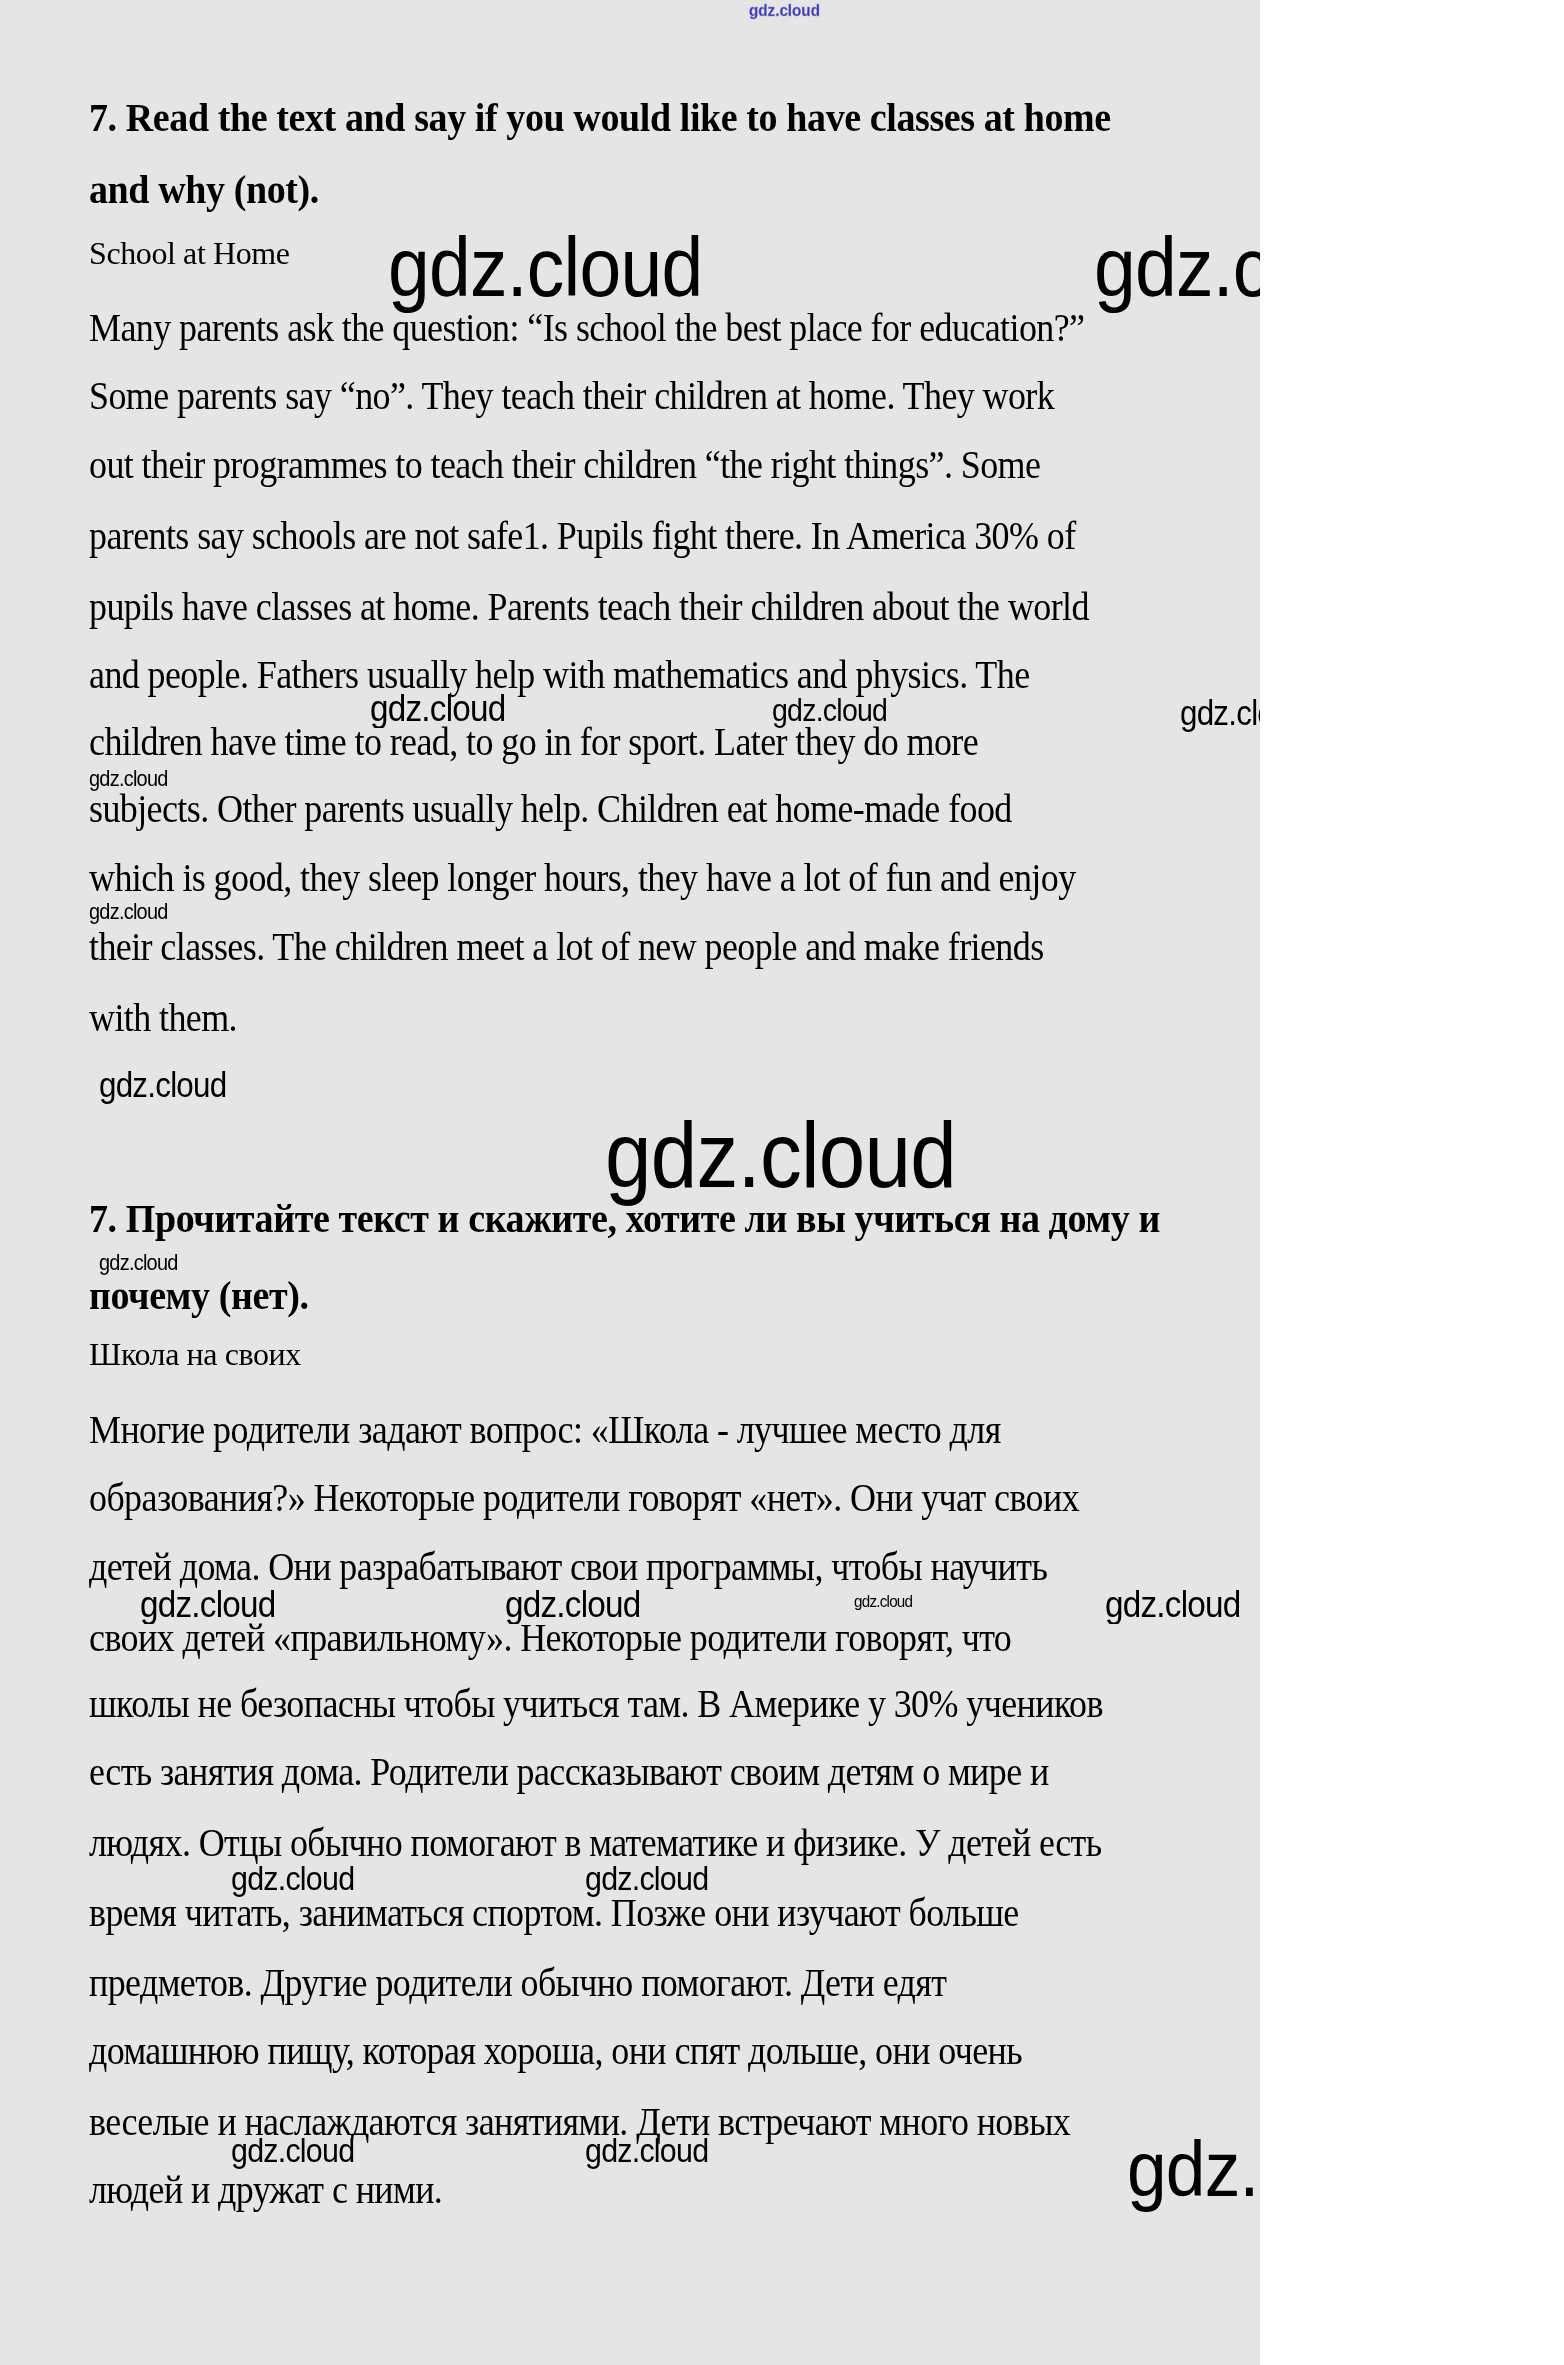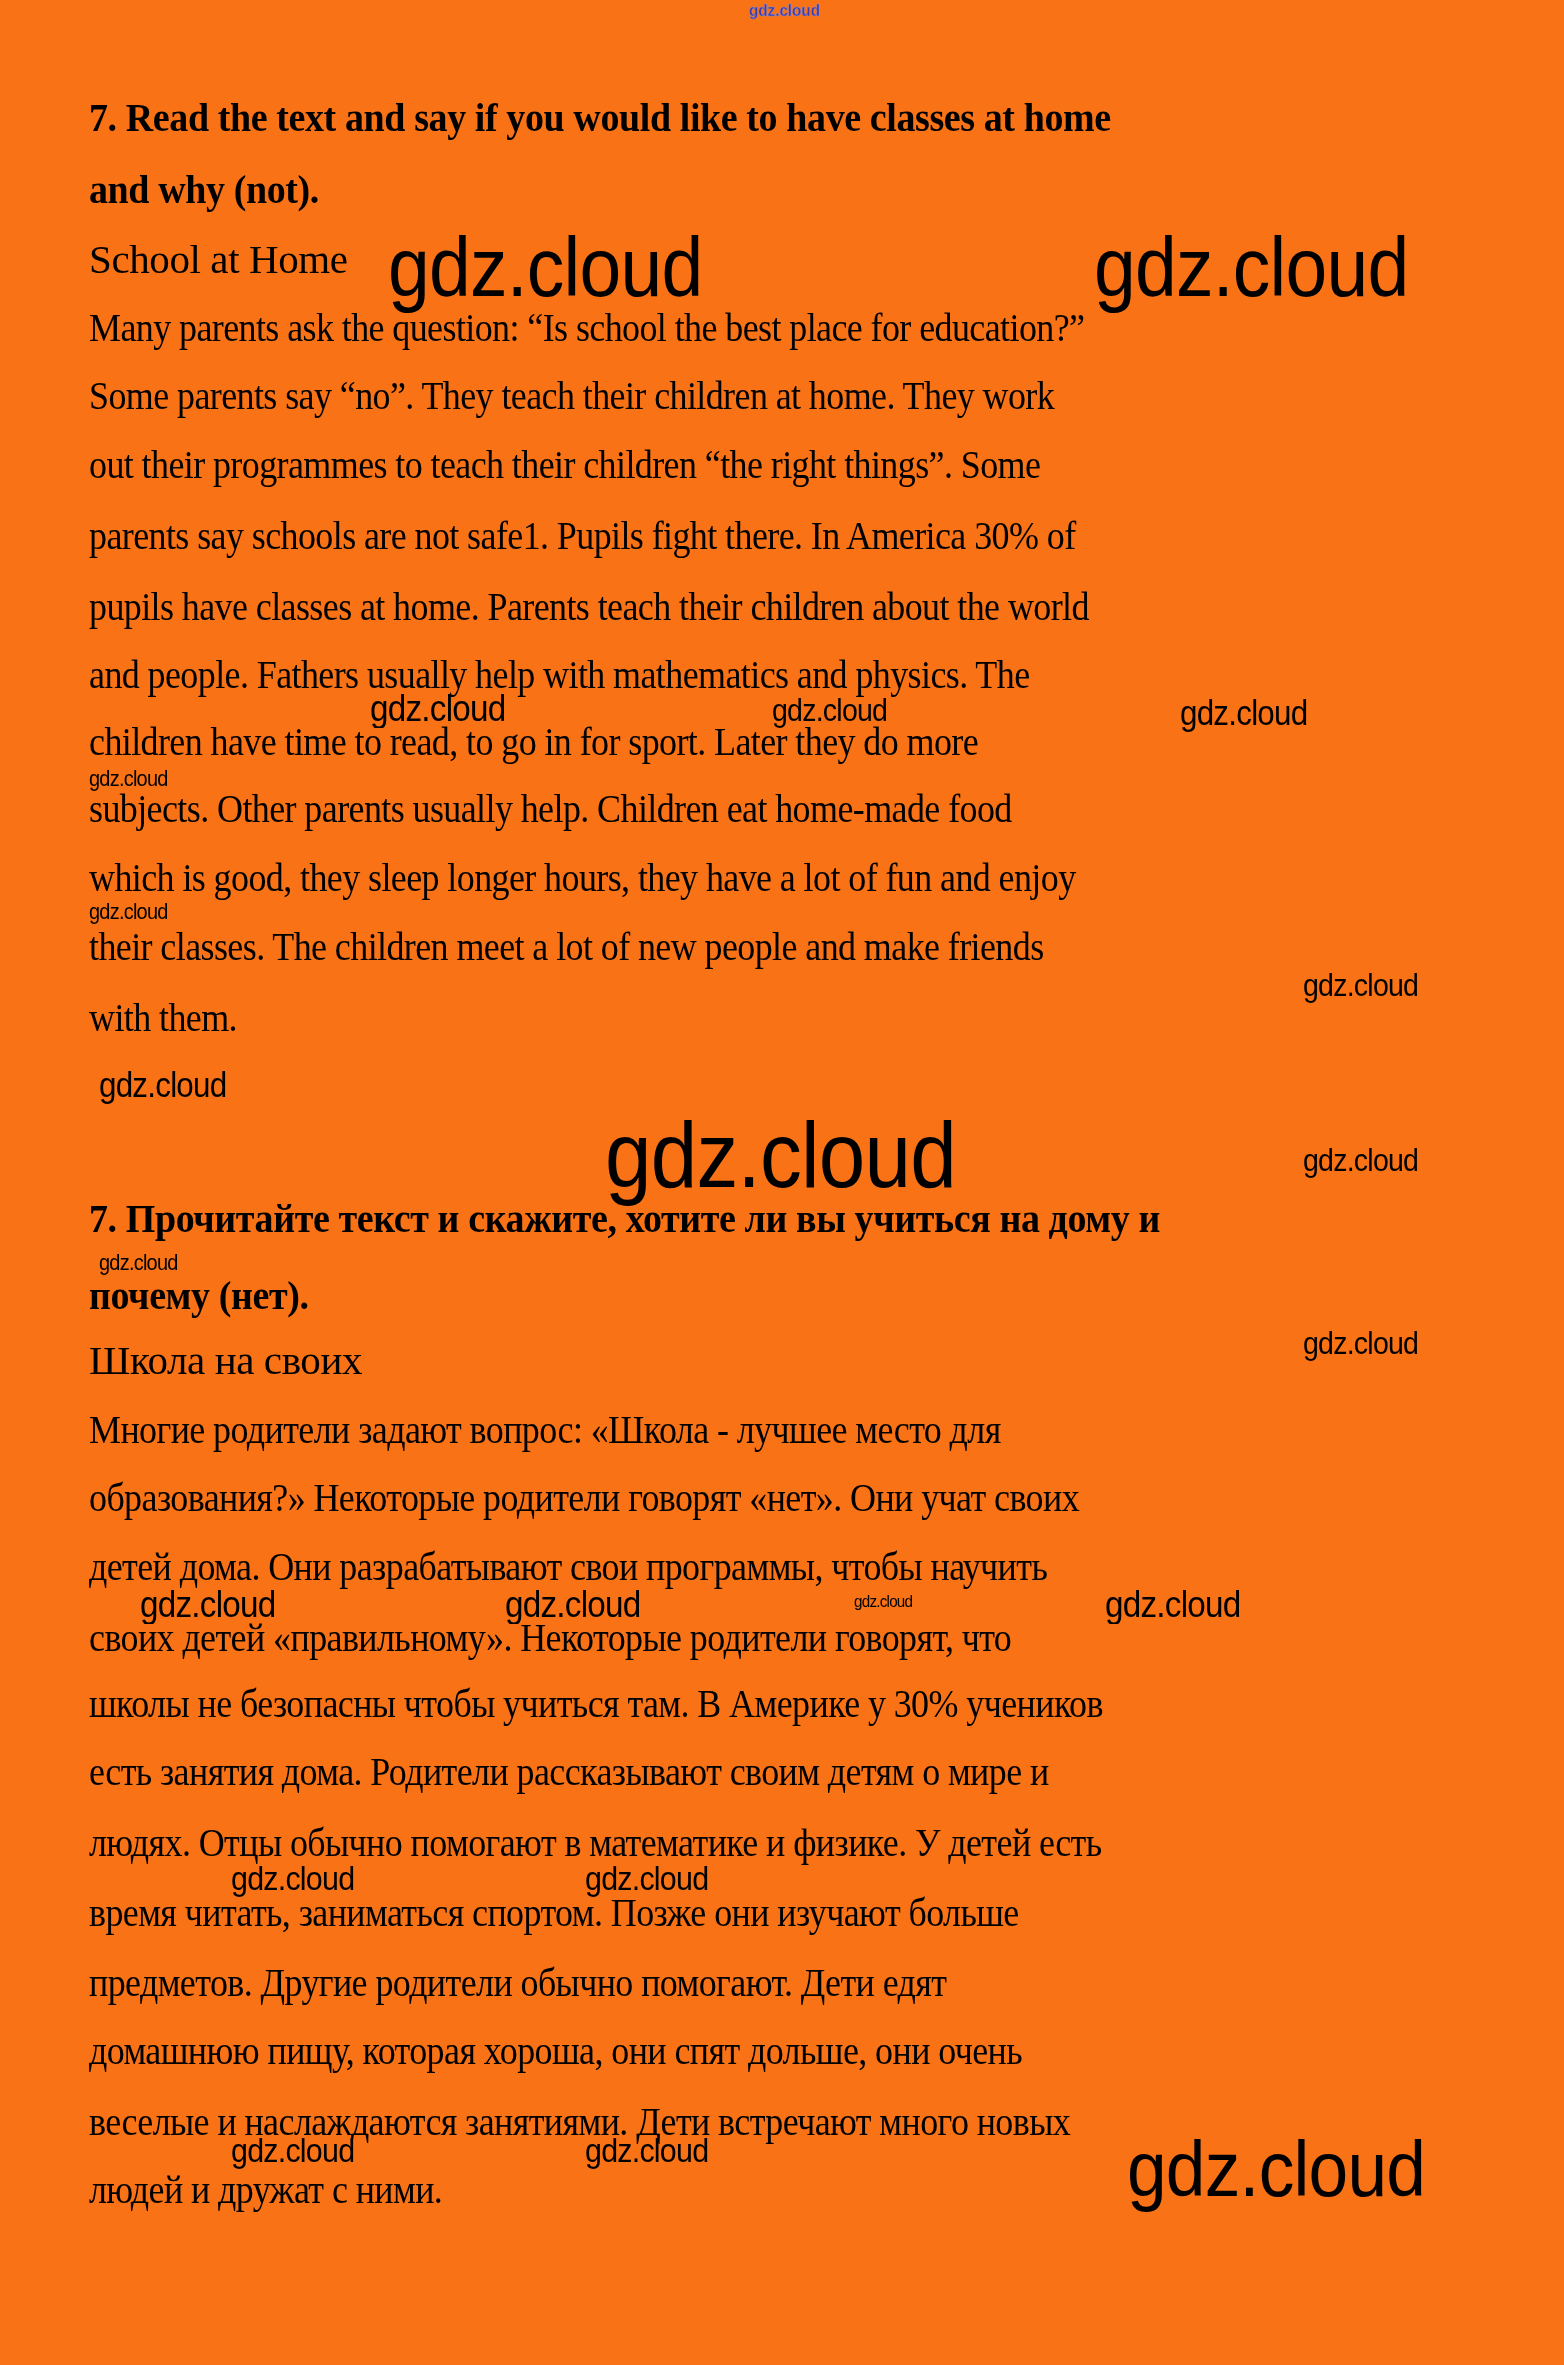--- a/index.html
+++ b/index.html
@@ -2,23 +2,23 @@
 <html style="font-size:12.6px"><head>
 <meta charset="utf-8">
 <style>
   html, body {
     margin: 0;
     padding: 0;
     background: #ffffff;
   }
   .page {
     position: relative;
-    width: 1564px;
+    width: 1260px;
     height: 2366px;
-    background: #f97316;
+    background: #e5e5e5;
     overflow: hidden;
     font-family: "Liberation Serif", serif;
     text-align: right;
   }
   .layer {
     position: absolute;
     inset: 0;
   }
   #watermark-layer { z-index: 1; }
   #text-layer { z-index: 2; text-decoration: underline; }
@@ -28,21 +28,21 @@
     color: #000000;
     transform-origin: left top;
   }
   .h-line {
     font-weight: bold;
     font-size: 38px;
     letter-spacing: -0.4px;
     transform: scale(1.0, 1.08);
   }
   .sub-line {
-    font-size: 41px;
+    font-size: 32px;
     letter-spacing: -0.4px;
   }
   .body-line {
     font-size: 36px;
     letter-spacing: -0.6px;
     transform: scale(1.0, 1.1);
   }
   .wm {
     position: absolute;
     white-space: nowrap;

